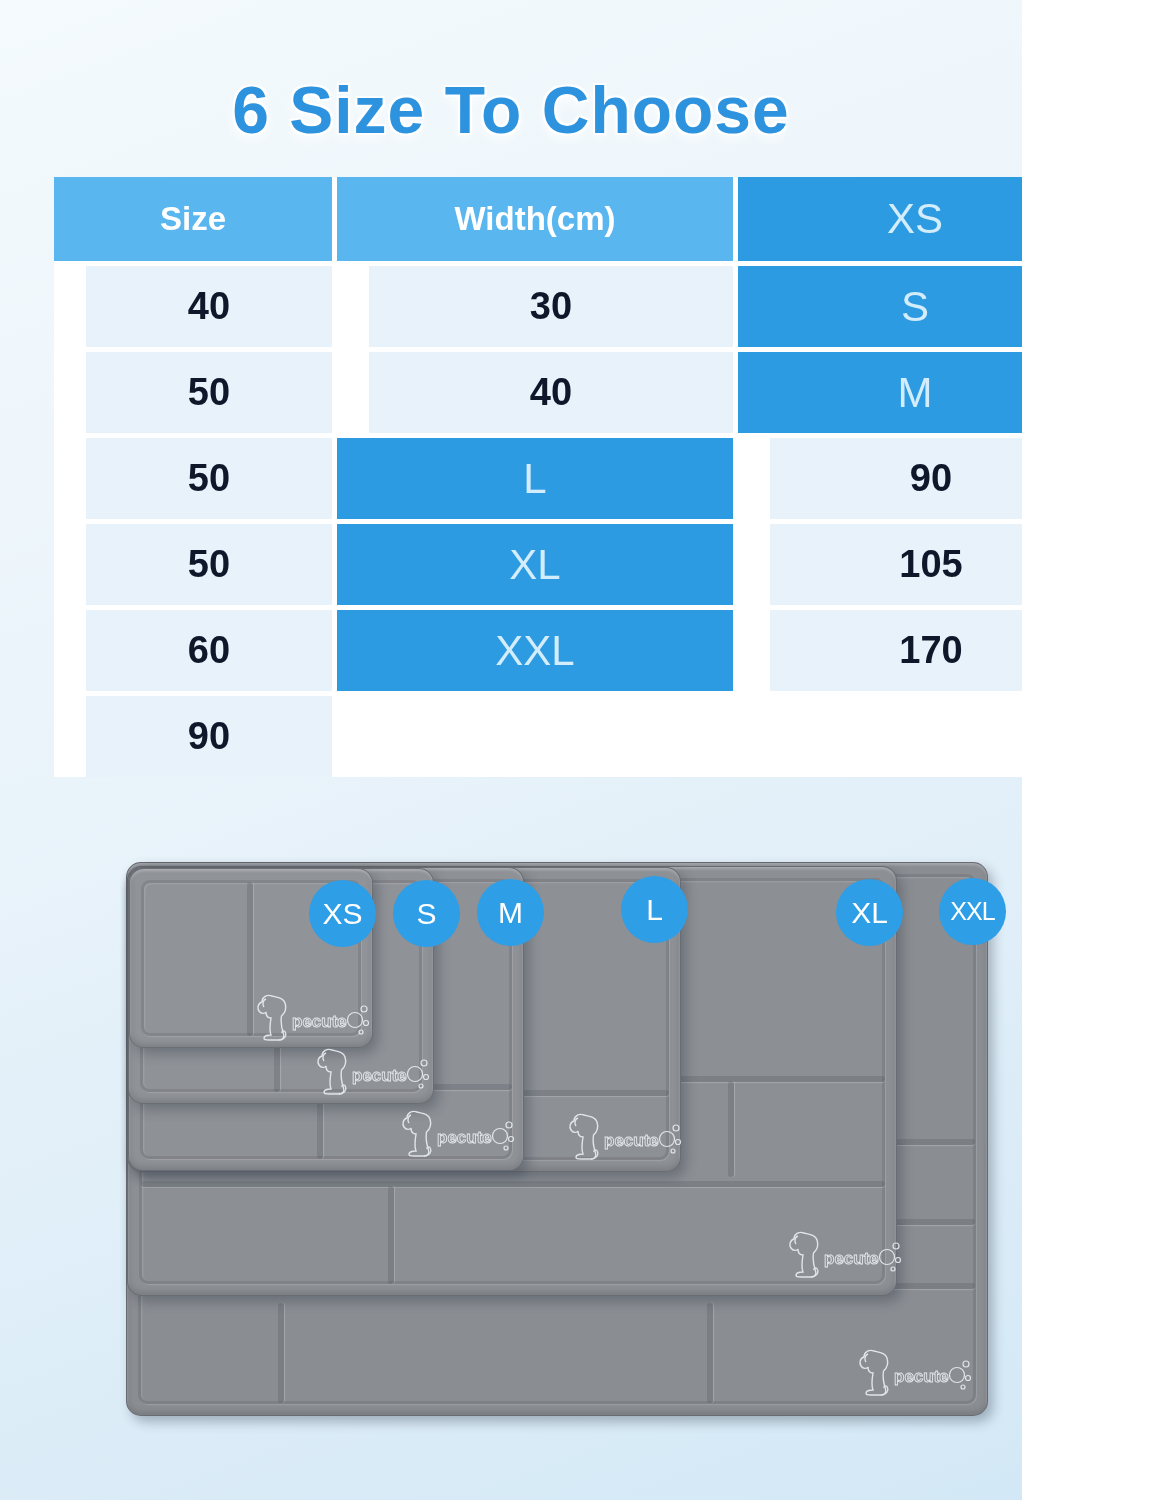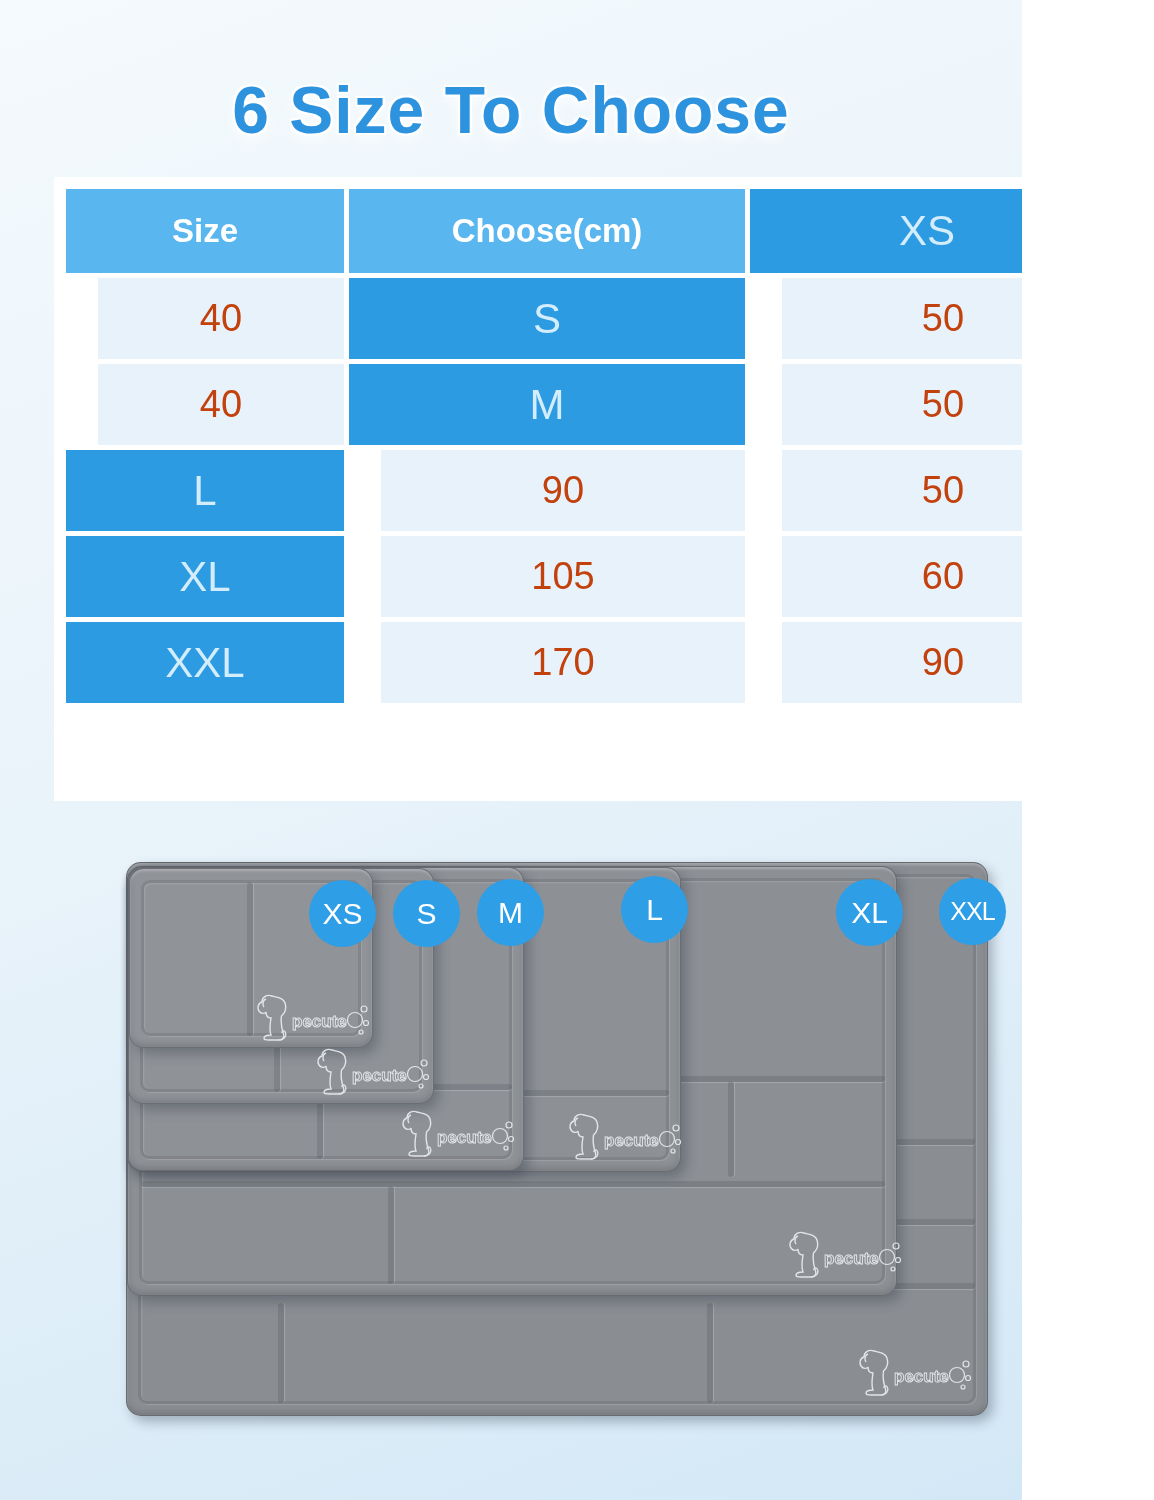--- a/index.html
+++ b/index.html
@@ -13,26 +13,26 @@
     position:absolute; top:72px; left:0; width:100%;
     text-align:center; font-size:66px; font-weight:700; letter-spacing:1px;
     color:#2E93DE;
     text-shadow:2px 2px 0 #fff,-2px 2px 0 #fff,2px -2px 0 #fff,-2px -2px 0 #fff,0 5px 12px rgba(255,255,255,.9);
   }
   
   .size-table {
     position:absolute; left:54px; top:177px; width:1046px;
     display:grid; grid-template-columns:278px 396px 354px;
     grid-template-rows:84px repeat(6,81px);
-    gap:5px; padding:12px; background:#FFFFFF;
+    gap:5px; padding:0; background:#FFFFFF;
   }
   .cell { display:flex; align-items:center; justify-content:center; }
   .th   { background:#59B6EF; color:#FFFFFF; font-size:33px; font-weight:700; }
   .tsize{ background:#2D9BE2; color:#D3EDFC; font-size:42px; font-weight:400; }
-  .tval { background:#E8F2FB; color:#c2410c; font-size:38px; font-weight:400;margin-left:32px; }
+  .tval { background:#E8F2FB; color:#0f172a; font-size:38px; font-weight:700;margin-left:32px; }
   
   .mats { position:absolute; left:125px; top:862px; width:866px; height:560px; }
   .mat {
     position:absolute; border-radius:15px;
     border:1px solid rgba(62,66,74,.45);
     box-shadow:5px 6px 12px rgba(44,52,66,.33),
                inset 0 2px 3px rgba(255,255,255,.28),
                inset 0 -3px 6px rgba(0,0,0,.14);
   }
   .rim {
@@ -54,24 +54,25 @@
 </style>
 </head>
 <body>
 
 <div class="page">
 
   <h1 class="title">6 Size To Choose</h1>
 
   <div class="size-table">
     <div class="cell th">Size</div>
-    <div class="cell th">Choose(cm)</div>
+    <div class="cell th">Width(cm)</div>
 
     <div class="cell tsize">XS</div>
     <div class="cell tval">40</div>
+    <div class="cell tval">30</div>
 
     <div class="cell tsize">S</div>
     <div class="cell tval">50</div>
     <div class="cell tval">40</div>
 
     <div class="cell tsize">M</div>
     <div class="cell tval">50</div>
 
     <div class="cell tsize">L</div>
     <div class="cell tval">90</div>

